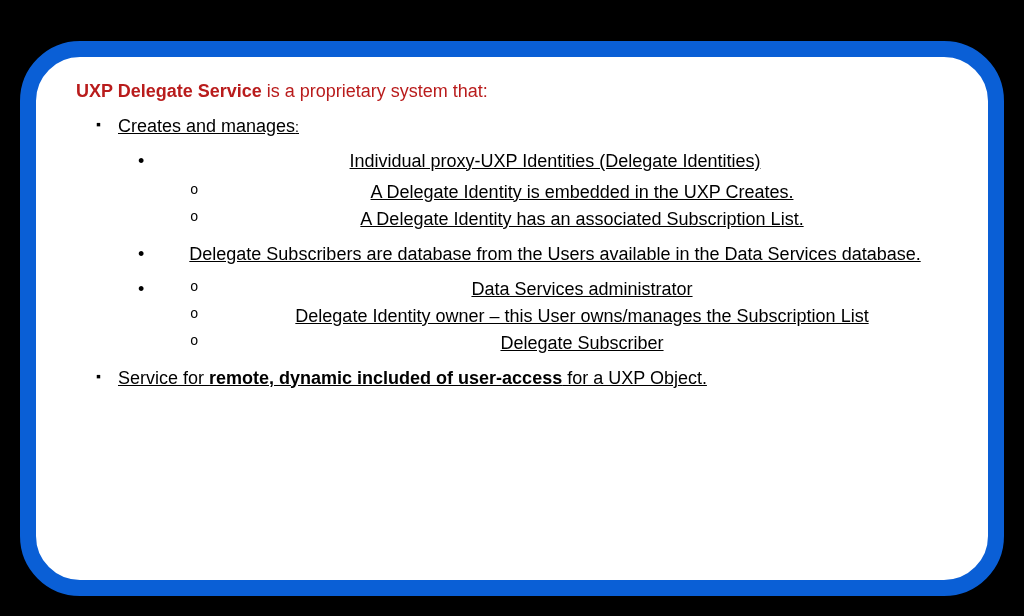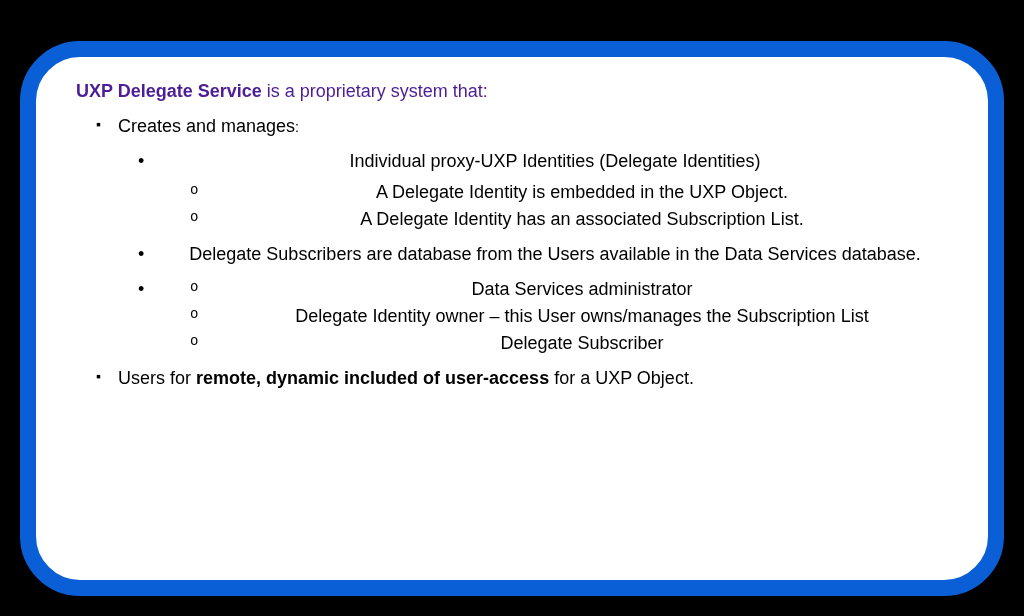--- a/index.html
+++ b/index.html
@@ -22,31 +22,32 @@
       border: 16px solid #0a5fd6;
       border-radius: 60px;
       width: 100%;
       height: 555px;
       padding: 24px 40px 20px 40px;
       position: relative;
       box-shadow: 4px 4px 10px rgba(0,0,0,0.4);
     }
     .intro {
       font-size: 18px;
-      color: #4c1d95;
+      color: #b91c1c;
       margin-bottom: 14px;
     }
     .intro .bold {
       font-weight: bold;
     }
     ul {
       list-style: none;
     }
     .level1 {
       padding-left: 20px;
+      text-decoration: underline;
     }
     .level1 > li {
       font-size: 18px;
       color: #000;
       margin-bottom: 14px;
       position: relative;
       padding-left: 22px;
     }
     .level1 > li::before {
       content: "▪";
@@ -108,31 +109,31 @@
     <span class="bold">UXP Delegate Service</span><span> is a proprietary system that:</span>
   </p>
 
   <ul class="level1">
     <li>
       <span>Creates and manages</span><span class="smallcolon">:</span>
       <ul class="level2">
         <li>
           <span>Individual proxy-UXP Identities (Delegate Identities)</span>
           <ul class="level3">
-            <li>A Delegate Identity is embedded in the UXP Object.</li>
+            <li>A Delegate Identity is embedded in the UXP Creates.</li>
             <li>A Delegate Identity has an associated Subscription List.</li>
           </ul>
         </li>
         <li>Delegate Subscribers are database from the Users available in the Data Services database.</li>
         <li>
           <ul class="level3">
             <li>Data Services administrator</li>
             <li>Delegate Identity owner – this User owns/manages the Subscription List</li>
             <li>Delegate Subscriber</li>
           </ul>
         </li>
       </ul>
     </li>
     <li>
-      <span>Users for </span><span class="bold">remote, dynamic included of user-access</span><span> for a UXP Object.</span>
+      <span>Service for </span><span class="bold">remote, dynamic included of user-access</span><span> for a UXP Object.</span>
     </li>
   </ul>
 </div>
 
 </body></html>

